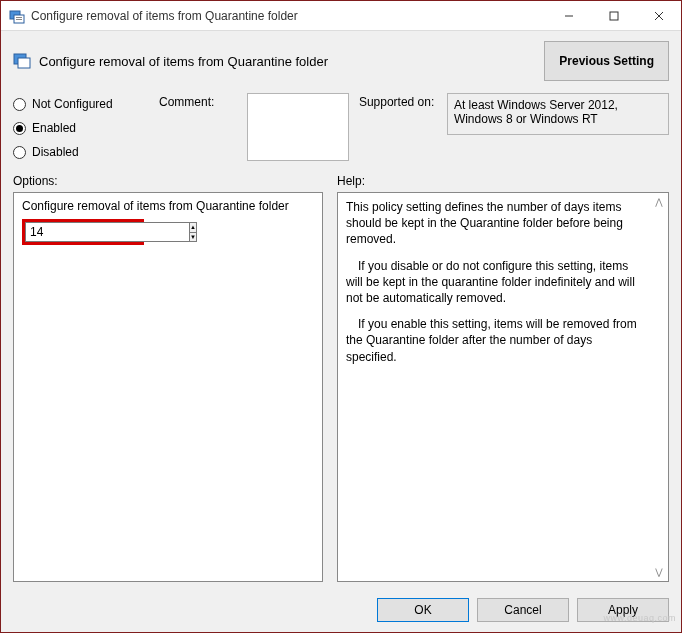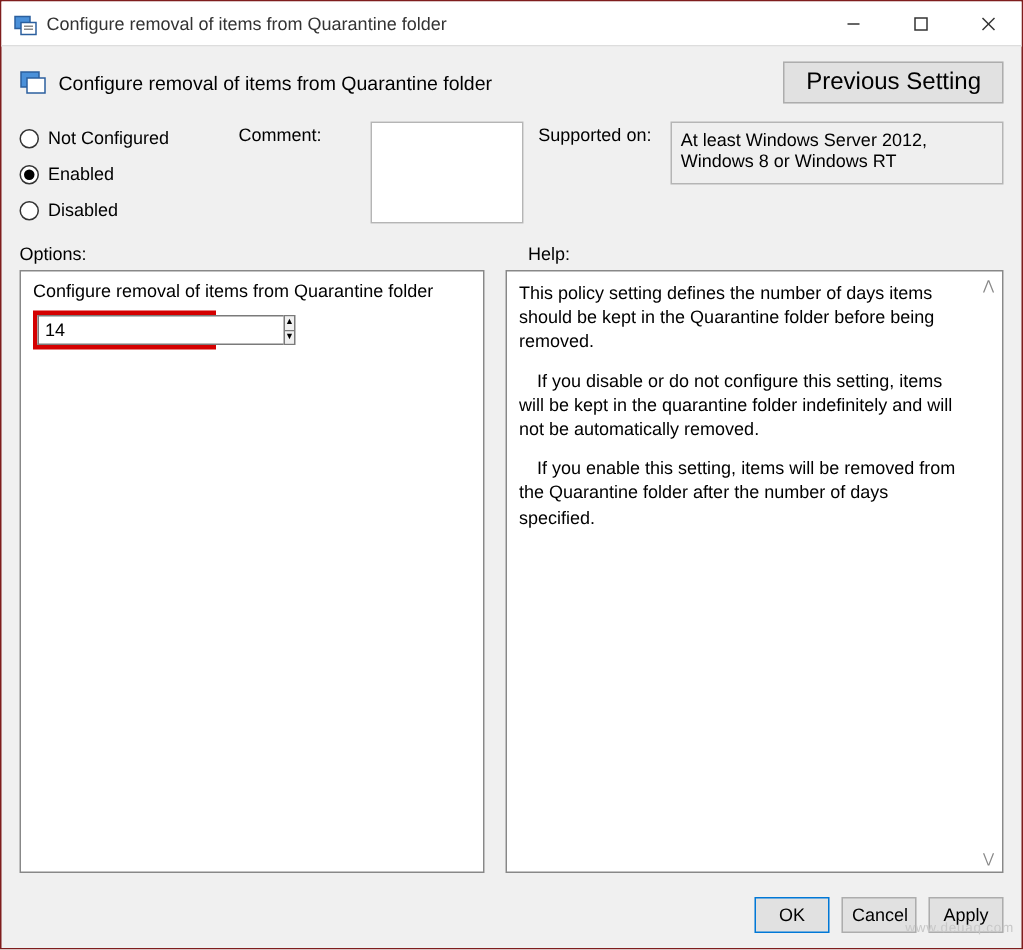--- a/index.html
+++ b/index.html
@@ -8,37 +8,37 @@
 .titlebar { height: 30px; display: flex; align-items: center; background: #fff; border-bottom: 1px solid #ddd; }
 .titlebar .icon { width: 16px; height: 16px; margin: 0 6px 0 8px; }
 .titlebar .title { flex: 1; color: #333; }
 .titlebar .controls { display: flex; }
 .titlebar .ctrl { width: 45px; height: 29px; display: flex; align-items: center; justify-content: center; color: #555; }
 
 .header-row { display: flex; align-items: center; padding: 10px 12px 12px 12px; gap: 8px; }
 .header-row .hicon { width: 18px; height: 18px; }
 .header-title { flex: 1; color: #000; font-size: 13px; }
 .nav-buttons { display: flex; gap: 6px; }
-.nav-btn { height: 28px; padding: 0 14px; border: 1px solid #adadad; background: #e1e1e1; font-size: 16px; color: #000; }
+.nav-btn { height: 40px; padding: 0 14px; border: 1px solid #adadad; background: #e1e1e1; font-size: 12px; color: #000; font-weight: bold; }
 .nav-btn.disabled { color: #888; background: #e8e8e8; border-color: #c0c0c0; }
 
 .middle { display: flex; padding: 0 12px 10px 12px; gap: 26px; }
 .state-col { width: 120px; display: flex; flex-direction: column; gap: 10px; padding-top: 4px; }
 .radio-row { display: flex; align-items: center; gap: 6px; color: #000; }
 .radio-outer { width: 13px; height: 13px; border: 1px solid #333; border-radius: 50%; display: flex; align-items: center; justify-content: center; background: #fff; }
 .radio-inner { width: 7px; height: 7px; border-radius: 50%; background: #000; }
 
 .fields-col { flex: 1; display: flex; flex-direction: row; gap: 10px; }
 .field-row { display: flex; gap: 8px; }
 .field-label { width: 80px; color: #000; padding-top: 2px; }
 .field-box { flex: 1; position: relative; }
 .comment-box { height: 68px; border: 1px solid #b5b5b5; background: #fff; padding: 4px; resize: none; overflow-y: scroll; width: 100%; }
 .supported-box { height: 42px; border: 1px solid #b5b5b5; background: #efefef; padding: 4px 6px; width: 100%; overflow-y: scroll; }
 
-.labels-row { display: flex; padding: 0 12px 4px 12px; gap: 29px; }
+.labels-row { display: flex; padding: 0 12px 4px 12px; gap: 14px; }
 .labels-row .l-left { width: 310px; color: #000; }
 .labels-row .l-right { flex: 1; color: #000; }
 
 .panels { flex: 1; display: flex; padding: 0 12px 8px 12px; gap: 14px; min-height: 0; }
 .panel { border: 1px solid #888; background: #fff; padding: 6px 8px; overflow: auto; }
 .panel.left { width: 310px; }
 .panel.right { flex: 1; position: relative; }
 .panel.right .scroll-arrow { position: absolute; right: 2px; width: 14px; height: 14px; display: flex; align-items: center; justify-content: center; color: #888; font-size: 9px; }
 .panel.right .scroll-arrow.up { top: 2px; }
 .panel.right .scroll-arrow.down { bottom: 2px; }
@@ -48,21 +48,21 @@
 .spinner-input { flex: 1; border: 1px solid #7a7a7a; border-right: none; padding: 0 4px; font-size: 12px; background: #fff; }
 .spinner-btns { width: 16px; display: flex; flex-direction: column; border: 1px solid #7a7a7a; }
 .spin { flex: 1; display: flex; align-items: center; justify-content: center; font-size: 6px; background: #f0f0f0; line-height: 1; }
 .spin:first-child { border-bottom: 1px solid #7a7a7a; }
 
 .help-text { color: #000; line-height: 1.35; padding-right: 14px; }
 .help-text p { margin: 0 0 10px 0; }
 .help-text .indent { text-indent: 12px; }
 
 .footer { display: flex; justify-content: flex-end; gap: 8px; padding: 8px 12px 10px 12px; }
-.footer .btn { width: 50px; height: 24px; border: 1px solid #adadad; background: #e1e1e1; font-size: 12px; }
+.footer .btn { width: 92px; height: 24px; border: 1px solid #adadad; background: #e1e1e1; font-size: 12px; }
 .footer .btn.primary { border: 1px solid #0078d7; }
 
 .watermark { position: fixed; right: 6px; bottom: 10px; font-size: 9px; color: #c8c8c8; letter-spacing: 0.5px; }
 
 
 .comment-box::-webkit-scrollbar, .supported-box::-webkit-scrollbar { width: 16px; }
 .comment-box::-webkit-scrollbar-button, .supported-box::-webkit-scrollbar-button { height: 16px; background: #f0f0f0; border: 1px solid #cdcdcd; }
 .comment-box::-webkit-scrollbar-track, .supported-box::-webkit-scrollbar-track { background: #f0f0f0; }
 </style>
 </head>

